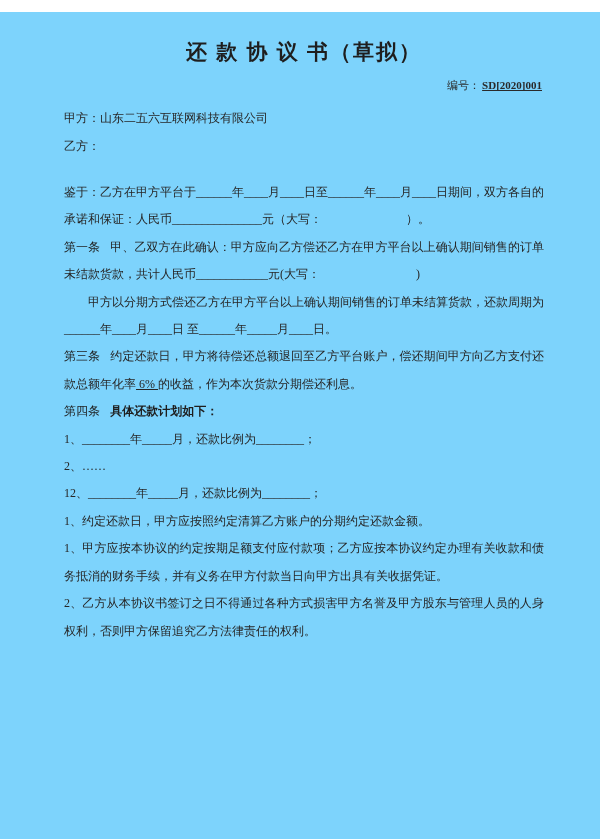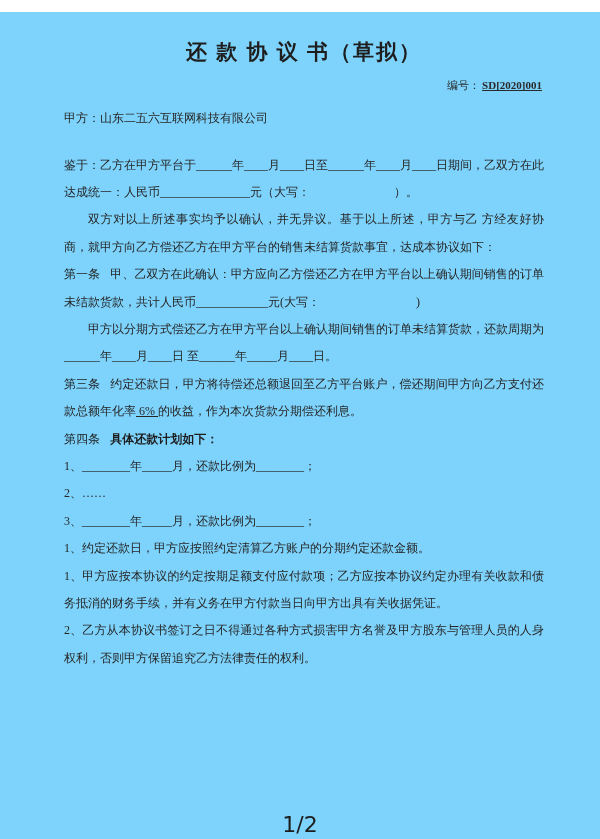--- a/index.html
+++ b/index.html
@@ -66,38 +66,37 @@
 
 <div class="page">
 
   <div class="doc-title">还 款 协 议 书（草拟）</div>
 
   <div class="doc-no">
     <span>编号：</span><span class="no-value">SD[2020]001</span>
   </div>
 
   <p class="party-line">甲方：山东二五六互联网科技有限公司</p>
+  <p class="party-line">乙方：</p>
 
-  <p class="gap-top">鉴于：乙方在甲方平台于______年____月____日至______年____月____日期间，乙双方在此达成统一：人民币_______________元（大写：　　　　　　　）。</p>
+  <p class="gap-top">鉴于：乙方在甲方平台于______年____月____日至______年____月____日期间，双方各自的承诺和保证：人民币_______________元（大写：　　　　　　　）。</p>
 
-  <p class="indent">双方对以上所述事实均予以确认，并无异议。基于以上所述，甲方与乙 方经友好协商，就甲方向乙方偿还乙方在甲方平台的销售未结算货款事宜，达成本协议如下：</p>
 
   <p><span class="art-label">第一条</span><span>甲、乙双方在此确认：甲方应向乙方偿还乙方在甲方平台以上确认期间销售的订单未结款货款，共计人民币____________元(大写：　　　　　　　　)</span></p>
 
 
   <p class="indent">甲方以分期方式偿还乙方在甲方平台以上确认期间销售的订单未结算货款，还款周期为______年____月____日 至______年_____月____日。</p>
 
   <p><span class="art-label">第三条</span><span>约定还款日，甲方将待偿还总额退回至乙方平台账户，偿还期间甲方向乙方支付还款总额年化率</span><span class="rate-underline">&nbsp;6%&nbsp;</span><span>的收益，作为本次货款分期偿还利息。</span></p>
 
   <p><span class="art-label">第四条</span><span class="art-title-bold">具体还款计划如下：</span></p>
 
   <p>1、________年_____月，还款比例为________；</p>
   <p>2、……</p>
-  <p>3、________年_____月，还款比例为________；</p>
+  <p>12、________年_____月，还款比例为________；</p>
   <p>1、约定还款日，甲方应按照约定清算乙方账户的分期约定还款金额。</p>
 
 
   <p>1、甲方应按本协议的约定按期足额支付应付款项；乙方应按本协议约定办理有关收款和债务抵消的财务手续，并有义务在甲方付款当日向甲方出具有关收据凭证。</p>
   <p>2、乙方从本协议书签订之日不得通过各种方式损害甲方名誉及甲方股东与管理人员的人身权利，否则甲方保留追究乙方法律责任的权利。</p>
 
-  <div class="footer-page">1/2</div>
 
 </div>
 
 </body></html>

